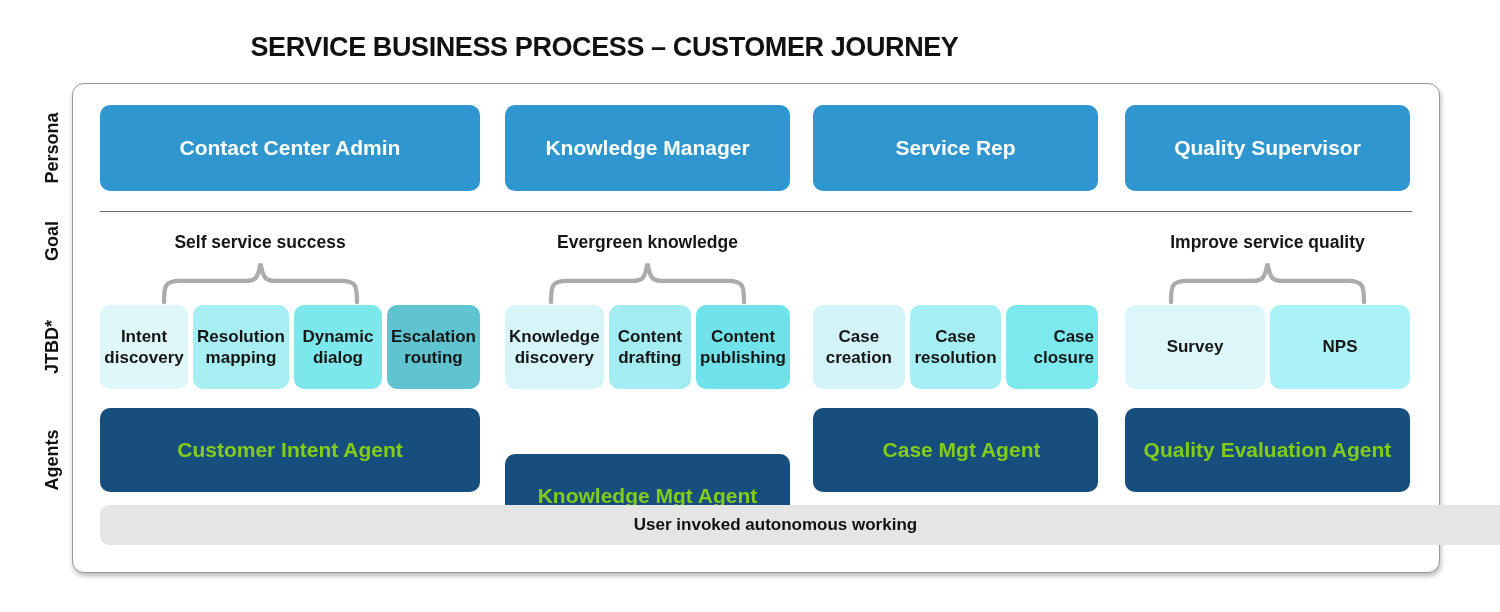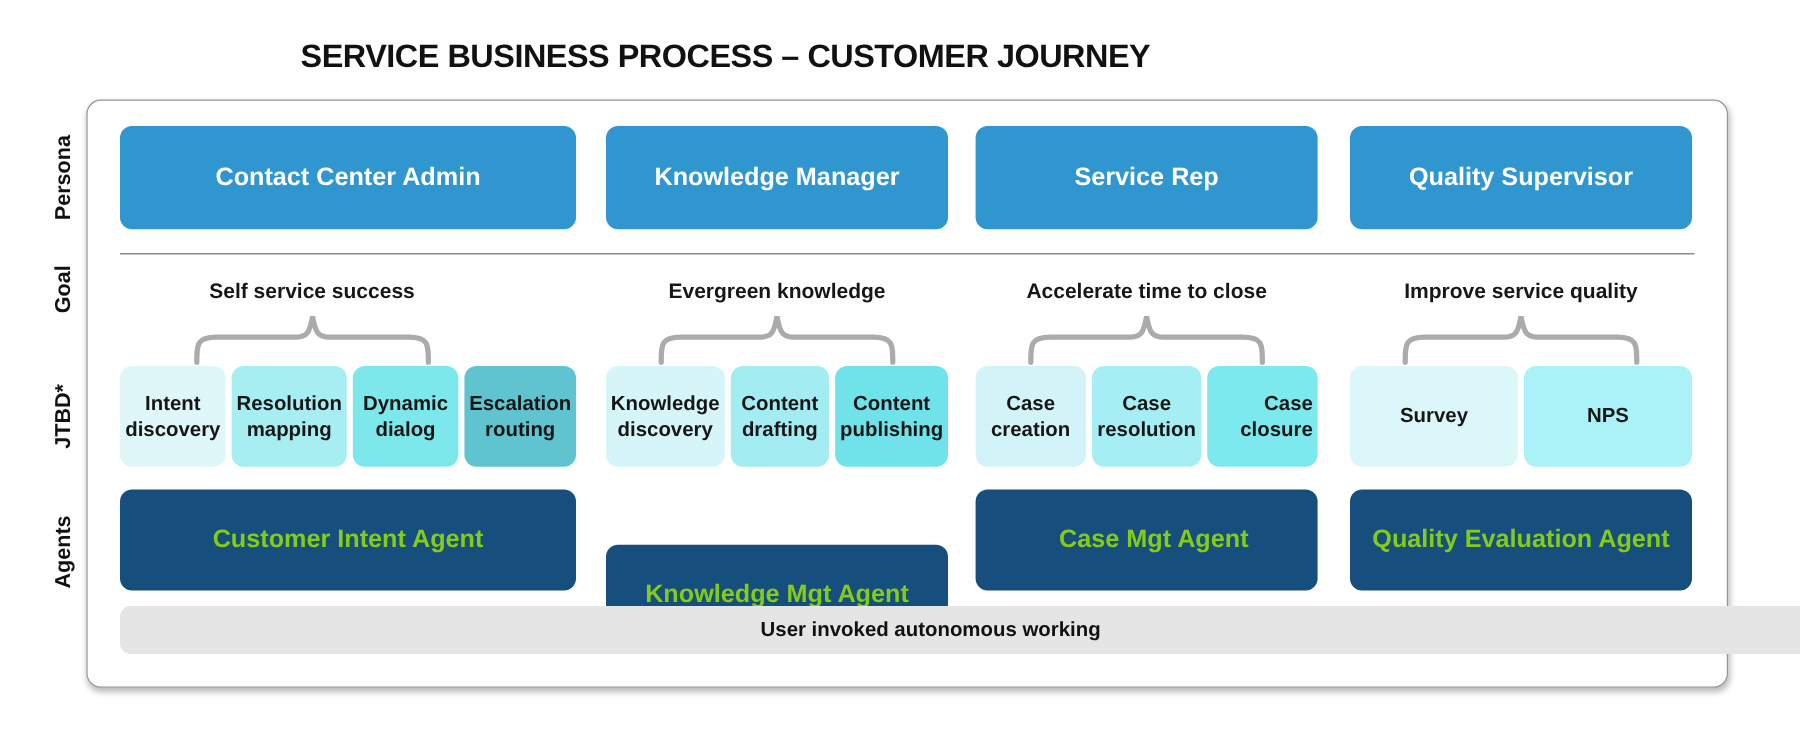--- a/index.html
+++ b/index.html
@@ -115,26 +115,20 @@
     </div>
     <div class="agent-box" style="background: rgb(22, 78, 126); margin-top: 46px;">
       <span>Knowledge Mgt Agent</span>
     </div>
   </div>
 
   <div class="col" style="left:813px; width:285px;">
     <div class="persona-box" style="background: rgb(47, 150, 208);">
       <span>Service Rep</span>
     </div>
-    <div class="goal-wrap">
-      <div class="goal-text">Accelerate time to close</div>
-      <svg class="brace" width="207" height="48" viewBox="0 0 207 50">
-        <path d="M3,48 C3,32 3,26 20,26 L88,26 C99,26 101,22 103.5,8 C106,22 108,26 119,26 L187,26 C204,26 204,32 204,48" fill="none" stroke="#ABABAB" stroke-width="4.5" stroke-linecap="round"></path>
-      </svg>
-    </div>
     <div class="jtbd-row">
       <div class="jtbd-box" style="background: rgb(210, 244, 248);">
           <span>Case creation</span>
         </div>
       <div class="jtbd-box" style="background: rgb(165, 239, 244);">
           <span>Case resolution</span>
         </div>
       <div class="jtbd-box" style="background: rgb(124, 233, 238); text-align: right;">
           <span>Case closure</span>
         </div>

